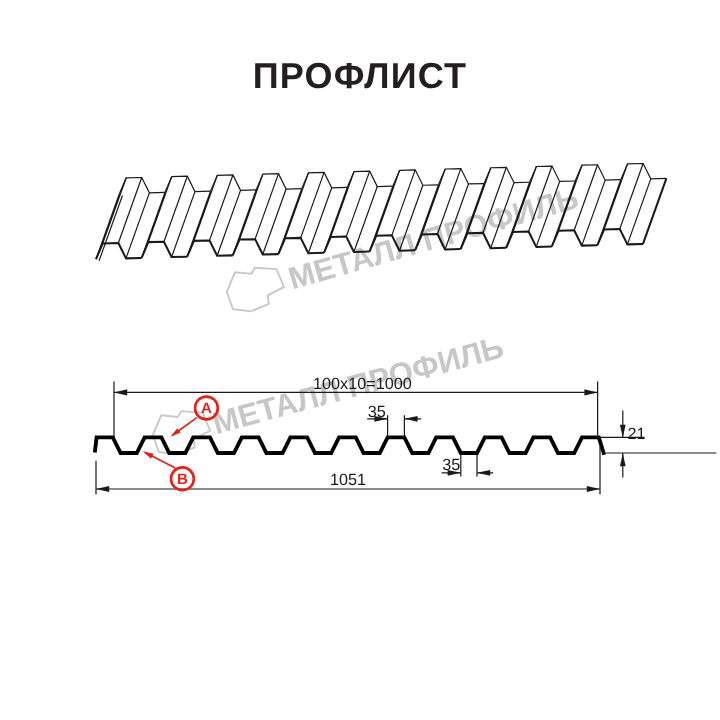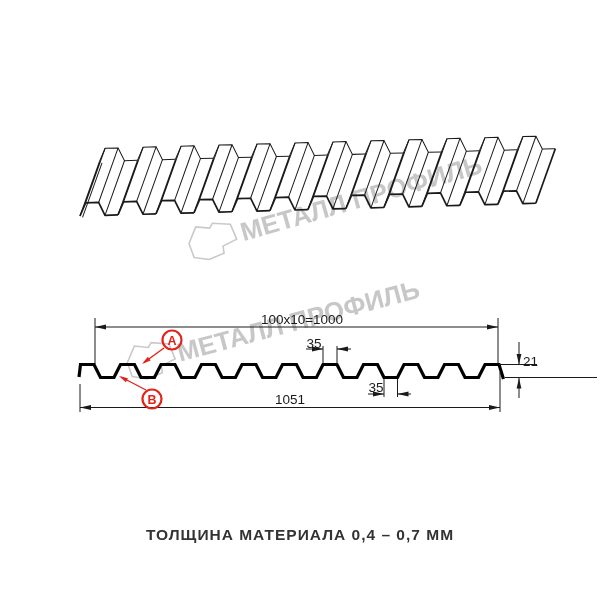--- a/index.html
+++ b/index.html
@@ -115,15 +115,15 @@
     </g>
 
     <g>
       <line class="red" x1="146" y1="390" x2="121" y2="377" stroke-width="1.4"></line>
       <polygon class="redfill" points="119,376 128,378.2 125.8,382.3"></polygon>
       <circle class="red" cx="152" cy="399" r="9.5" stroke-width="2.2" fill="#fff"></circle>
       <text class="marker-letter" x="152" y="403.5">В</text>
     </g>
   </svg>
 
-  <div id="footer-note" class="abs">ТОЛЩИНА МАТЕРИАЛА 0,4 – 0,7 ММ</div>
+  <div id="title" class="abs">ПРОФЛИСТ</div>
 
 </div>
 
 </body></html>

